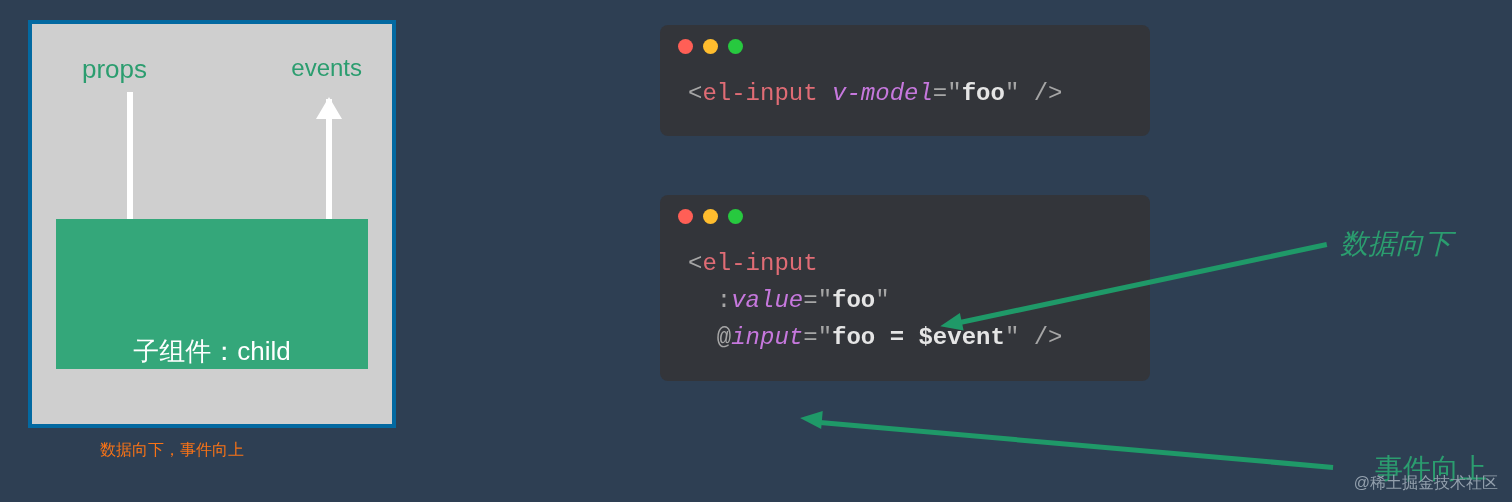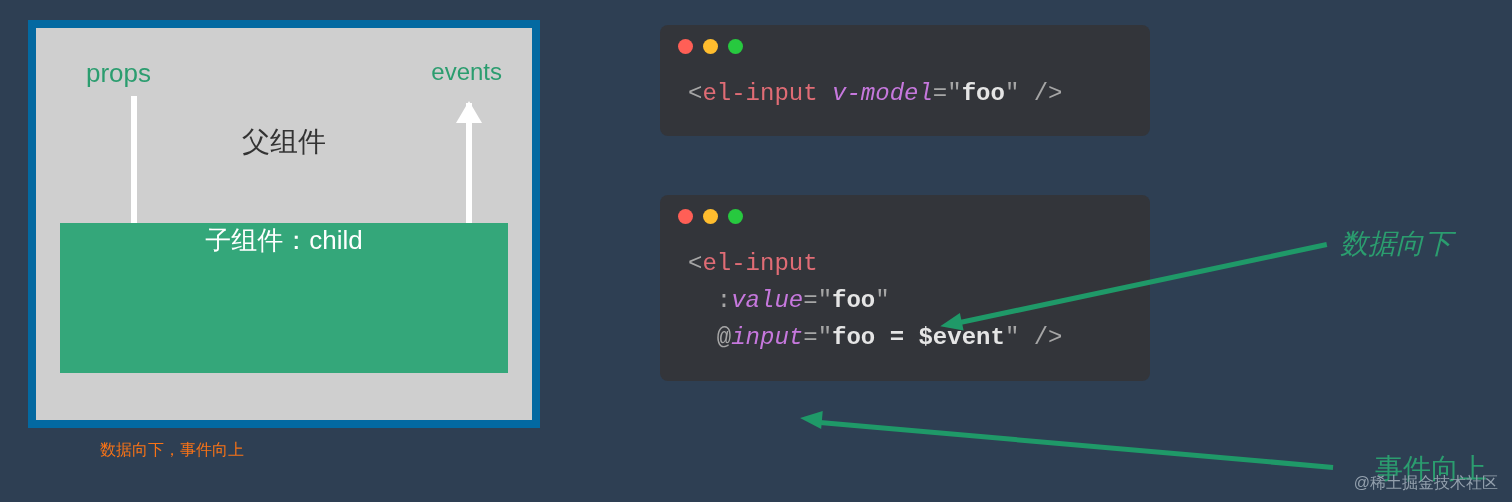--- a/index.html
+++ b/index.html
@@ -8,24 +8,24 @@
     width: 1512px;
     height: 502px;
     position: relative;
     font-family: "Microsoft YaHei", Arial, sans-serif;
     overflow: hidden;
   }
   .left-diagram {
     position: absolute;
     left: 28px;
     top: 20px;
-    width: 512px;
+    width: 368px;
     height: 408px;
     background: #cfcfcf;
-    border: 8px solid #0369a1;
+    border: 4px solid #0369a1;
   }
   .left-diagram .props-label {
     position: absolute;
     left: 50px;
     top: 30px;
     color: #2b9d6f;
     font-size: 26px;
   }
   .left-diagram .events-label {
     position: absolute;
@@ -44,21 +44,21 @@
     font-size: 28px;
   }
   .child-box {
     position: absolute;
     left: 24px;
     right: 24px;
     top: 195px;
     height: 150px;
     background: #34a77a;
     display: flex;
-    align-items: flex-start;
+    align-items: flex-end;
     justify-content: center;
   }
   .child-box span {
     color: #fff;
     font-size: 26px;
   }
   .down-arrow {
     position: absolute;
     left: 95px;
     top: 68px;
@@ -170,21 +170,20 @@
     color: #93a0ad;
     font-size: 16px;
   }
 </style>
 </head>
 <body>
 
 <div class="left-diagram">
   <div class="props-label">props</div>
   <div class="events-label">events</div>
-  <div class="parent-label">父组件</div>
   <div class="down-arrow"></div>
   <div class="up-arrow"></div>
   <div class="child-box">
     <span>子组件：child</span>
   </div>
 </div>
 <div class="caption">数据向下，事件向上</div>
 
 <div class="code-window cw1">
   <div class="dots">

